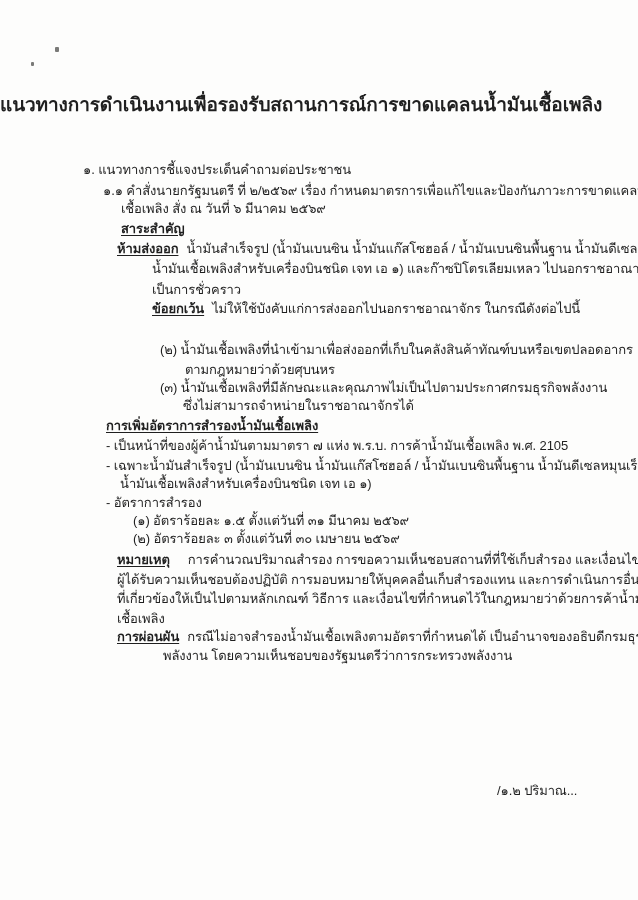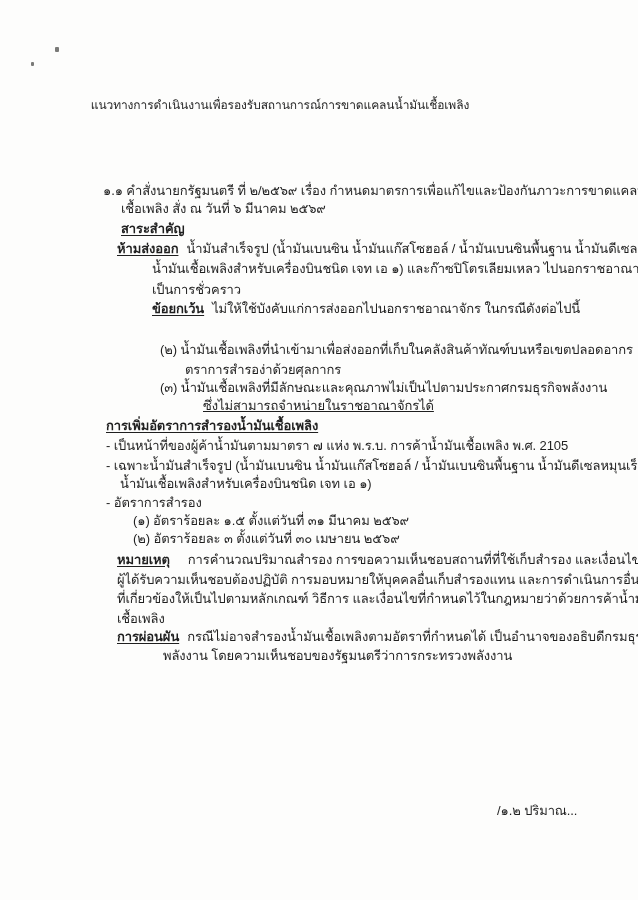--- a/index.html
+++ b/index.html
@@ -17,22 +17,22 @@
     color: #1f1f1f;
     font-size: 13px;
   }
   .line {
     position: absolute;
     white-space: nowrap;
     line-height: 18px;
     letter-spacing: -0.1px;
   }
   .title {
-    font-weight: normal;
-    font-size: 12px;
+    font-weight: bold;
+    font-size: 19px;
     text-align: center;
     width: 560px;
     left: 0;
   }
   .lbl {
     font-weight: bold;
     text-decoration: underline;
     text-underline-offset: 2px;
   }
   .lbl-gap { margin-right: 8px; }
@@ -42,54 +42,54 @@
     text-underline-offset: 2px;
   }
   .speck {
     position: absolute;
     background: #7a7a78;
     border-radius: 1px;
   }
   .footer-mark {
     position: absolute;
     white-space: nowrap;
-    margin-top: 20px;
   }
 </style>
 </head>
 <body>
 
 <div class="page">
 
   <div class="speck" style="left:55px; top:47px; width:4px; height:5px;"></div>
   <div class="speck" style="left:31px; top:62px; width:3px; height:4px;"></div>
 
   <div class="line title" style="top:96px;">แนวทางการดำเนินงานเพื่อรองรับสถานการณ์การขาดแคลนน้ำมันเชื้อเพลิง</div>
 
+  <div class="line" style="left:83px; top:161px;">๑. แนวทางการชี้แจงประเด็นคำถามต่อประชาชน</div>
 
   <div class="line" style="left:103px; top:182px;">๑.๑ คำสั่งนายกรัฐมนตรี ที่ ๒/๒๕๖๙ เรื่อง กำหนดมาตรการเพื่อแก้ไขและป้องกันภาวะการขาดแคลนน้ำมัน</div>
   <div class="line" style="left:121px; top:200px;">เชื้อเพลิง สั่ง ณ วันที่ ๖ มีนาคม ๒๕๖๙</div>
 
   <div class="line" style="left:121px; top:220px;">
     <span class="lbl">สาระสำคัญ</span>
   </div>
 
   <div class="line" style="left:117px; top:240px;">
     <span class="lbl lbl-gap">ห้ามส่งออก</span><span>น้ำมันสำเร็จรูป (น้ำมันเบนซิน น้ำมันแก๊สโซฮอล์ / น้ำมันเบนซินพื้นฐาน น้ำมันดีเซลหมุนเร็ว</span>
   </div>
   <div class="line" style="left:152px; top:260px;">น้ำมันเชื้อเพลิงสำหรับเครื่องบินชนิด เจท เอ ๑) และก๊าซปิโตรเลียมเหลว ไปนอกราชอาณาจักร</div>
   <div class="line" style="left:152px; top:281px;">เป็นการชั่วคราว</div>
 
   <div class="line" style="left:152px; top:300px;">
     <span class="lbl lbl-gap">ข้อยกเว้น</span><span>ไม่ให้ใช้บังคับแก่การส่งออกไปนอกราชอาณาจักร ในกรณีดังต่อไปนี้</span>
   </div>
   <div class="line" style="left:160px; top:341px;">(๒)  น้ำมันเชื้อเพลิงที่นำเข้ามาเพื่อส่งออกที่เก็บในคลังสินค้าทัณฑ์บนหรือเขตปลอดอากร</div>
-  <div class="line" style="left:185px; top:361px;">ตราการสำรอง่าด้วยศุลกากร</div>
+  <div class="line" style="left:185px; top:361px;">ตามกฎหมายว่าด้วยศุบนหร</div>
   <div class="line" style="left:160px; top:379px;">(๓)  น้ำมันเชื้อเพลิงที่มีลักษณะและคุณภาพไม่เป็นไปตามประกาศกรมธุรกิจพลังงาน</div>
-  <div class="line" style="left:203px; top:397px;text-decoration:underline;">ซึ่งไม่สามารถจำหน่ายในราชอาณาจักรได้</div>
+  <div class="line" style="left:183px; top:397px;">ซึ่งไม่สามารถจำหน่ายในราชอาณาจักรได้</div>
 
   <div class="line heading-u" style="left:106px; top:417px;">การเพิ่มอัตราการสำรองน้ำมันเชื้อเพลิง</div>
   <div class="line" style="left:106px; top:437px;">-   เป็นหน้าที่ของผู้ค้าน้ำมันตามมาตรา ๗ แห่ง พ.ร.บ. การค้าน้ำมันเชื้อเพลิง พ.ศ. 2105</div>
   <div class="line" style="left:106px; top:457px;">-   เฉพาะน้ำมันสำเร็จรูป (น้ำมันเบนซิน น้ำมันแก๊สโซฮอล์ / น้ำมันเบนซินพื้นฐาน น้ำมันดีเซลหมุนเร็ว</div>
   <div class="line" style="left:120px; top:475px;">น้ำมันเชื้อเพลิงสำหรับเครื่องบินชนิด เจท เอ ๑)</div>
   <div class="line" style="left:106px; top:494px;">-   อัตราการสำรอง</div>
   <div class="line" style="left:133px; top:512px;">(๑)  อัตราร้อยละ ๑.๕ ตั้งแต่วันที่ ๓๑ มีนาคม ๒๕๖๙</div>
   <div class="line" style="left:133px; top:530px;">(๒)  อัตราร้อยละ ๓ ตั้งแต่วันที่ ๓๐ เมษายน ๒๕๖๙</div>
 
   <div class="line" style="left:117px; top:551px;">

